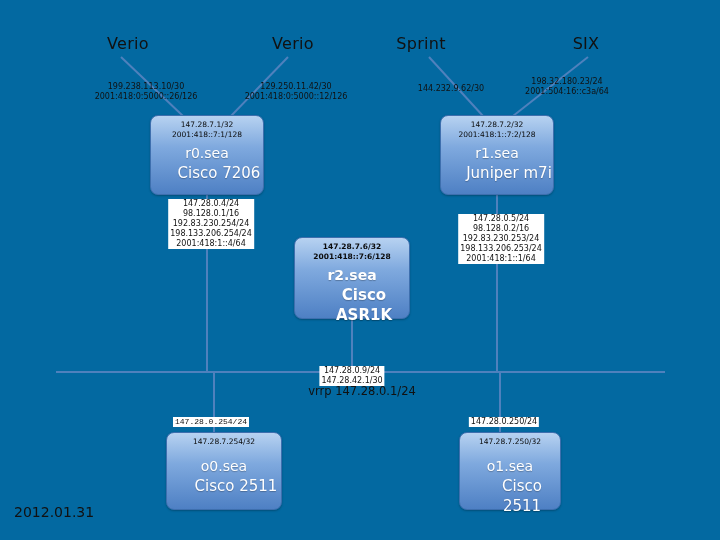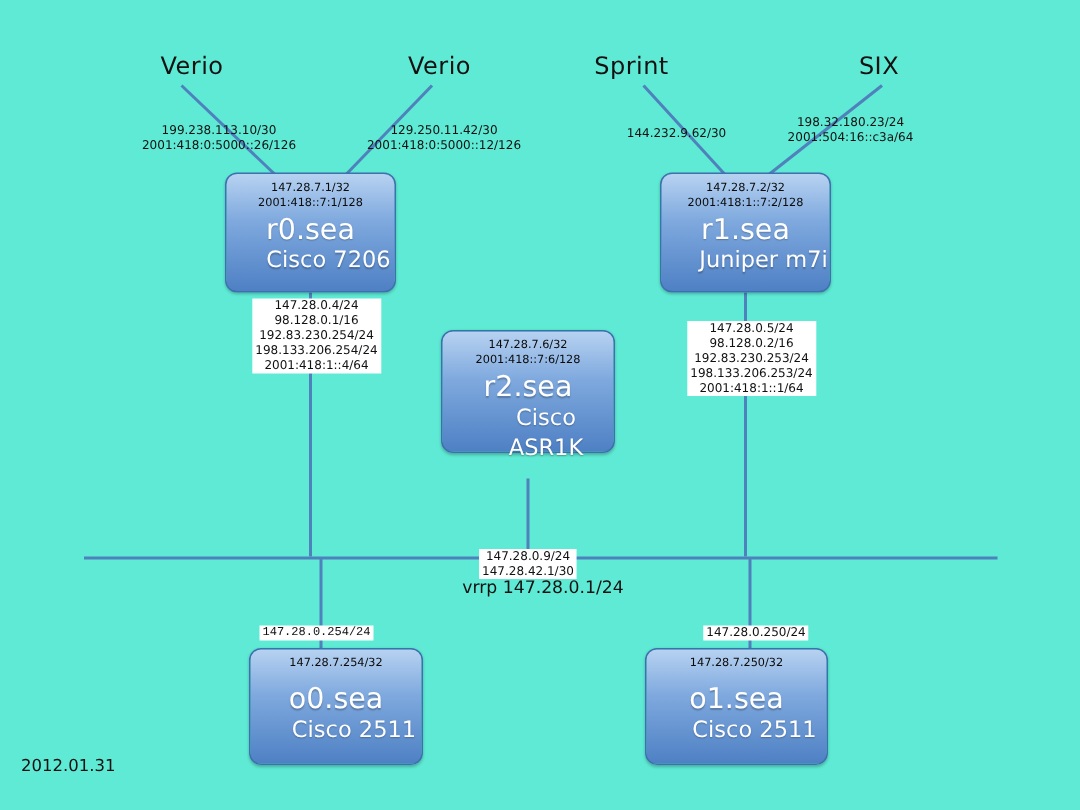--- a/index.html
+++ b/index.html
@@ -1,41 +1,41 @@
 <!DOCTYPE html>
 <html><head>
 <meta charset="utf-8">
 <style>
   * { margin:0; padding:0; box-sizing:border-box; }
   html,body { background:#ffffff; }
   body { font-family:"DejaVu Sans", sans-serif; }
-  .canvas { position:relative; width:720px; height:540px; background:#5eead4; overflow:hidden; }
+  .canvas { position:relative; width:720px; height:540px; background:#0369a1; overflow:hidden; }
   svg.wires { position:absolute; left:0; top:0; z-index:1; }
   .layer { position:absolute; left:0; top:0; width:720px; height:540px; z-index:2; }
 
   .isp-label { position:absolute; transform:translateX(-50%); font-size:16px; color:#111;
                letter-spacing:0.3px; white-space:nowrap; }
   .ip-block { position:absolute; transform:translateX(-50%); font-size:8px; line-height:10px;
               color:#111; text-align:center; white-space:pre-line; }
   .ip-block.bg { background:#ffffff; padding:0 2px; }
 
   .node { position:absolute; border-radius:8px; border:1px solid #3e6fae;
           background:linear-gradient(180deg, #b7d2f1 0%, #7fa9de 40%, #4e80c4 100%);
           text-align:center; color:#ffffff; padding-top:4px;
           box-shadow:0 1px 2px rgba(0,0,0,0.25); }
   .node .loopbacks { font-size:7.5px; line-height:9.5px; color:#0a0a0a; white-space:pre-line; }
-  .node .node-name { font-size:19px; margin-top:4px; line-height:20px;
+  .node .node-name { font-size:14px; margin-top:4px; line-height:20px;
                      text-shadow:0 1px 1px rgba(0,0,0,0.25); }
   .node .node-model { font-size:15px; line-height:20px; white-space:pre-line;
                       text-shadow:0 1px 1px rgba(0,0,0,0.25);padding-left:24px; }
   .node.oob .node-name { margin-top:9px; }
 
   .bus-label { position:absolute; transform:translateX(-50%); font-size:11.5px; color:#111;
                white-space:nowrap; }
-  .date-label { position:absolute; font-size:11px; color:#111; }
+  .date-label { position:absolute; font-size:14px; color:#111; }
 </style>
 </head>
 <body>
 
 <div class="canvas">
 
   <svg class="wires" width="720" height="540" viewBox="0 0 720 540">
     <line x1="121" y1="57" x2="183" y2="116" stroke="#4f81bd" stroke-width="2"></line>
     <line x1="288" y1="57" x2="231" y2="116" stroke="#4f81bd" stroke-width="2"></line>
     <line x1="429" y1="57" x2="483" y2="116" stroke="#4f81bd" stroke-width="2"></line>
@@ -70,21 +70,21 @@
       <div class="node-model">Cisco 7206</div>
     </div>
 
     <div class="node" style="left:440px; top:115px; width:114px; height:80px;">
       <div class="loopbacks">147.28.7.2/32
 2001:418:1::7:2/128</div>
       <div class="node-name">r1.sea</div>
       <div class="node-model">Juniper m7i</div>
     </div>
 
-    <div class="node" style="left:294px; top:220px; width:116px; height:82px;">
+    <div class="node" style="left:294px; top:237px; width:116px; height:82px;font-weight:bold;">
       <div class="loopbacks">147.28.7.6/32
 2001:418::7:6/128</div>
       <div class="node-name">r2.sea</div>
       <div class="node-model">Cisco
 ASR1K</div>
     </div>
 
     <div class="ip-block bg" style="left:211px; top:199px;">147.28.0.4/24
 98.128.0.1/16
 192.83.230.254/24
@@ -102,21 +102,21 @@
 
     <div class="ip-block bg" style="left:211px; top:417px;font-family:Liberation Mono, monospace;">147.28.0.254/24</div>
     <div class="ip-block bg" style="left:504px; top:417px;">147.28.0.250/24</div>
 
     <div class="node oob" style="left:166px; top:432px; width:116px; height:78px;">
       <div class="loopbacks">147.28.7.254/32</div>
       <div class="node-name">o0.sea</div>
       <div class="node-model">Cisco 2511</div>
     </div>
 
-    <div class="node oob" style="left:430px; top:432px; width:122px; height:78px;">
+    <div class="node oob" style="left:459px; top:432px; width:102px; height:78px;">
       <div class="loopbacks">147.28.7.250/32</div>
       <div class="node-name">o1.sea</div>
       <div class="node-model">Cisco 2511</div>
     </div>
 
     <div class="date-label" style="left:14px; top:504px;">2012.01.31</div>
 
   </div>
 </div>
 

